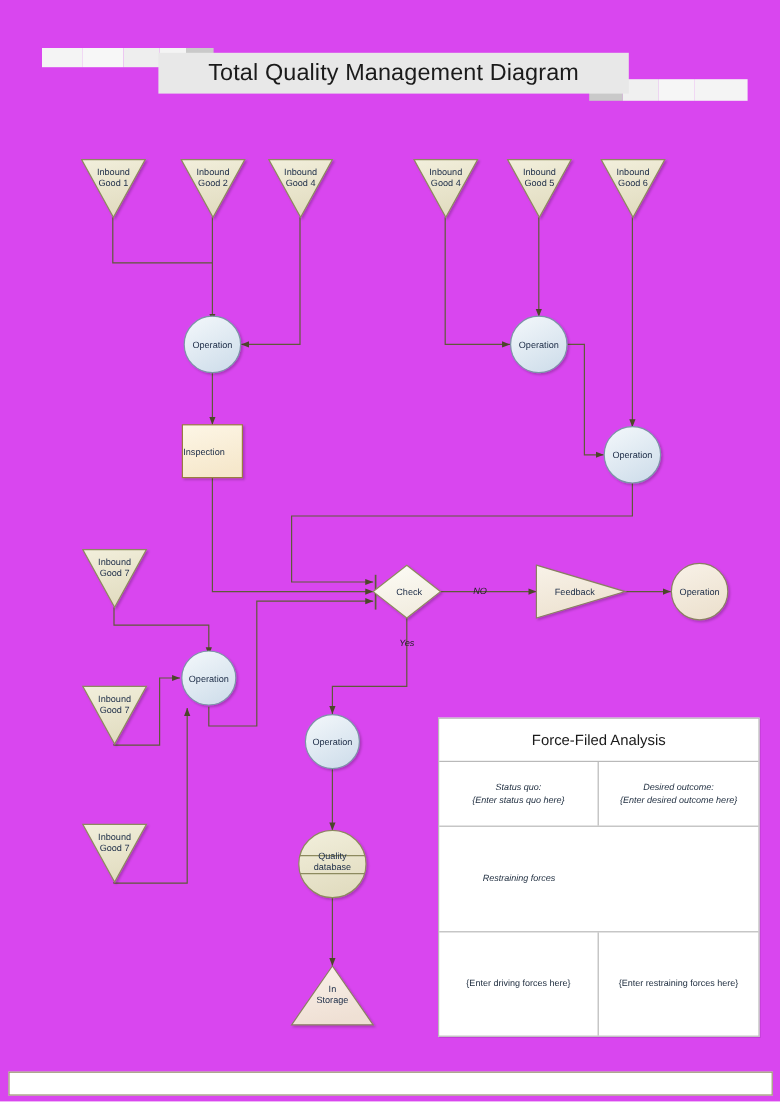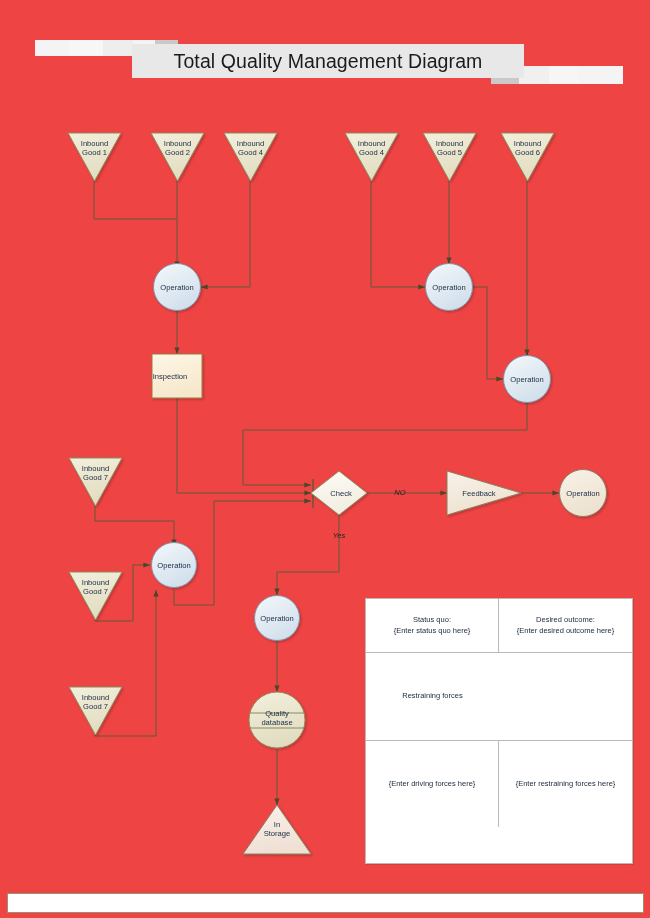--- a/index.html
+++ b/index.html
@@ -6,21 +6,21 @@
   html, body {
     margin: 0; padding: 0;
     background: #ffffff;
     width: 650px; height: 918px;
     font-family: "Liberation Sans", sans-serif;
     overflow: hidden;
   }
   #page {
     position: relative;
     width: 650px; height: 918px;
-    background: #ef4444;
+    background: #d946ef;
   }
 
   
   .hdr-block { position: absolute; }
   #header-title {
     position: absolute;
     left: 132px; top: 44px;
     width: 392px; height: 34px;
     background: #e8e8e8;
     display: flex; align-items: center; justify-content: center;
@@ -67,21 +67,21 @@
     height: 36px;
     border-bottom: 1px solid #b9b9b9;
     align-items: center; justify-content: center;
   }
   #ff-table .title-row .t {
     font-size: 12.4px; color: #1b1b1b;
   }
   #ff-table .r2 { height: 54px; }
   #ff-table .r3 { height: 88px; }
   #ff-table .r4 { height: 86px; }
-  #ff-table .r2, #ff-table .r3 { border-bottom: 1px solid #b9b9b9; }
+  #ff-table .r2, #ff-table .r3 { border-bottom: 1px solid #b9b9b9; font-style: italic; }
   #ff-table .cell {
     width: 50%;
     display: flex; align-items: center; justify-content: center;
     text-align: center;
     font-size: 7.5px;
     line-height: 10.5px;
     color: #1b2a3c;
     padding: 2px 4px;
   }
   #ff-table .cell.left { border-right: 1px solid #b9b9b9; }
@@ -284,20 +284,23 @@
   </div>
   <div class="lbl" style="left:247px; top:820px; width:60px;">
     <div>In</div>
     <div>Storage</div>
   </div>
 
   <div class="lbl-edge" style="left:387px; top:488px; width:26px;">NO</div>
   <div class="lbl-edge" style="left:326px; top:519px; width:26px;margin-top:12px;">Yes</div>
 
   <div id="ff-table">
+    <div class="row title-row">
+      <div class="t">Force-Filed Analysis</div>
+    </div>
     <div class="row r2">
       <div class="cell left">
         <div>
           <div>Status quo:</div>
           <div>{Enter status quo here}</div>
         </div>
       </div>
       <div class="cell">
         <div>
           <div>Desired outcome:</div>

